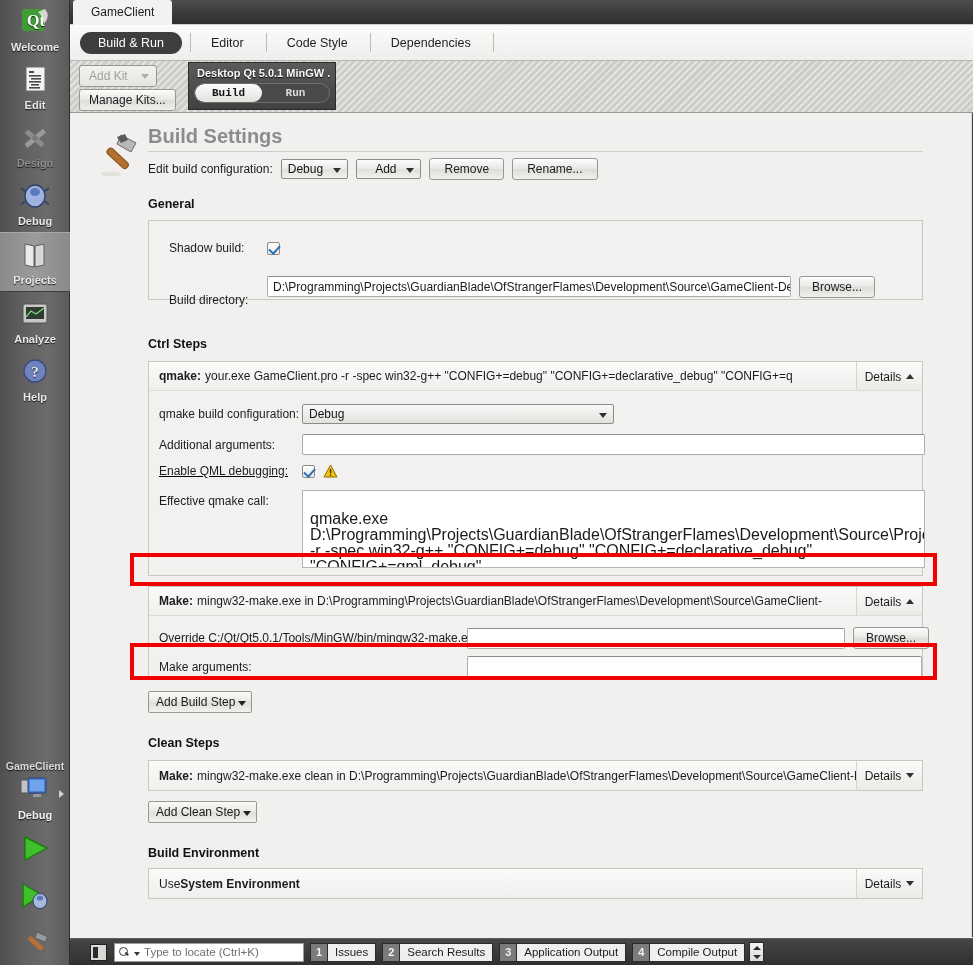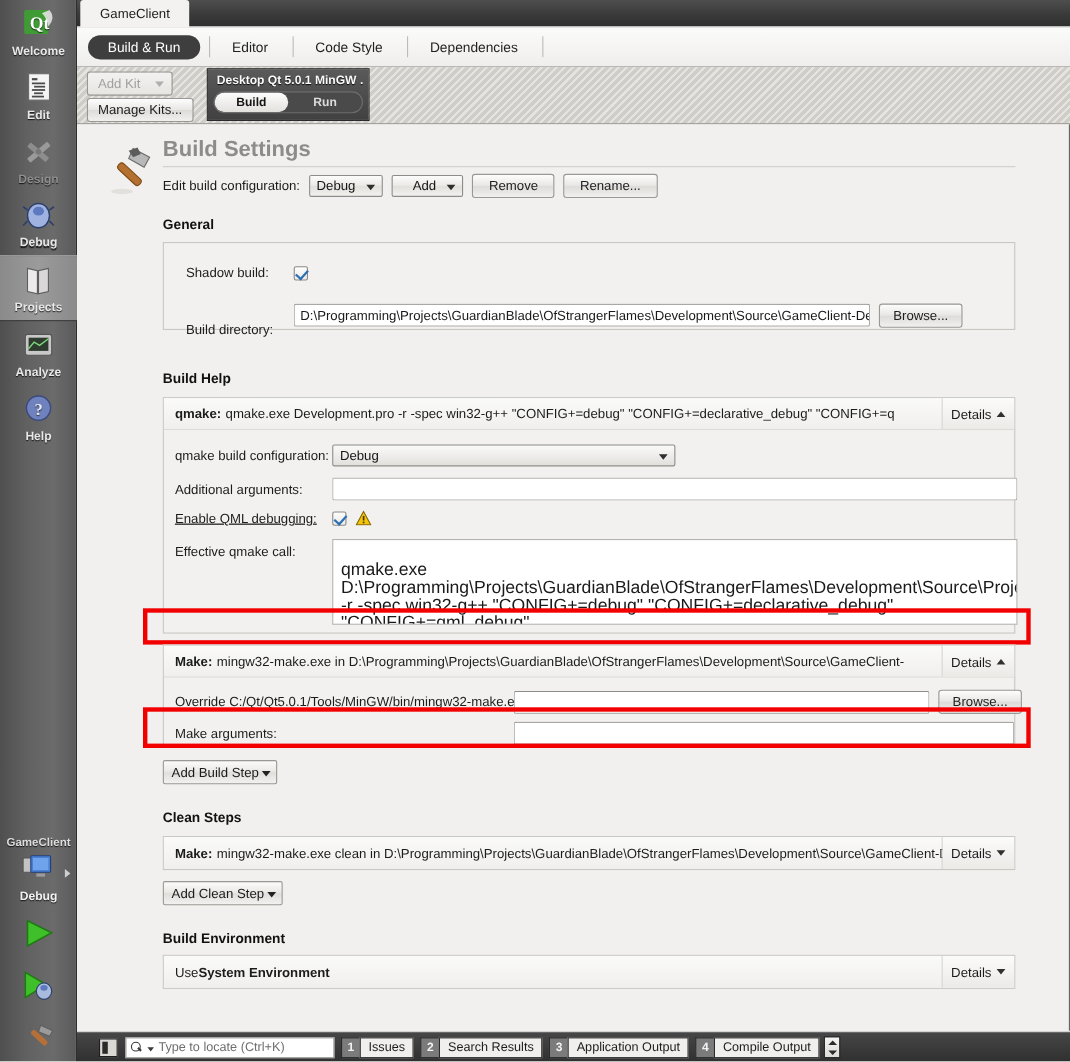--- a/index.html
+++ b/index.html
@@ -146,20 +146,21 @@
     text-shadow: 0 1px 1px rgba(0,0,0,.9);
     white-space: nowrap; overflow: hidden;
     padding-left: 3px;
   }
   #kittoggle {
     margin-top: 4px; height: 20px;
     border-radius: 10px;
     background: #4a4a4a;
     display: flex; overflow: hidden;
     border: 1px solid #6d6d6d;
+    font-family: Liberation Mono, monospace;
   }
   #kittoggle span {
     flex: 1; text-align: center; line-height: 18px;
     font-size: 11px; font-weight: bold; color: #dcdcdc;
   }
   #kittoggle span.on {
     background: linear-gradient(to bottom, #fdfdfd, #e2e1de);
     color: #151515; border-radius: 10px;
   }
 
@@ -554,26 +555,26 @@
           <span class="flbl" style="width:90px;">Shadow build:</span>
           <span class="chk"></span>
         </div>
         <div class="row" style="left:20px; top:45px; gap:8px;">
           <span class="flbl" style="width:90px;margin-top:27px;">Build directory:</span>
           <span class="tinput" style="width:524px;">D:\Programming\Projects\GuardianBlade\OfStrangerFlames\Development\Source\GameClient-Debug</span>
           <span class="btn" style="padding:3px 12px;">Browse...</span>
         </div>
       </div>
 
-      <div class="sect-h" style="top:224px;">Build Help</div>
+      <div class="sect-h" style="top:224px;">Ctrl Steps</div>
 
       <div class="stepbox" style="top:248px; width:775px; height:215px;">
         <div class="stephdr">
           <b>qmake:</b>
-          <span>qmake.exe Development.pro -r -spec win32-g++ "CONFIG+=debug" "CONFIG+=declarative_debug" "CONFIG+=q</span>
+          <span>your.exe GameClient.pro -r -spec win32-g++ "CONFIG+=debug" "CONFIG+=declarative_debug" "CONFIG+=q</span>
           <span class="details-btn">
             <span>Details</span>
             <span class="caret-up"></span>
           </span>
         </div>
 
         <div class="row" style="left:10px; top:42px; gap:8px;">
           <span class="flbl" style="width:135px;">qmake build configuration:</span>
           <span class="combo" style="width:312px; background:linear-gradient(to bottom,#fafafa,#e2e0dc);">
             <span>Debug</span>

